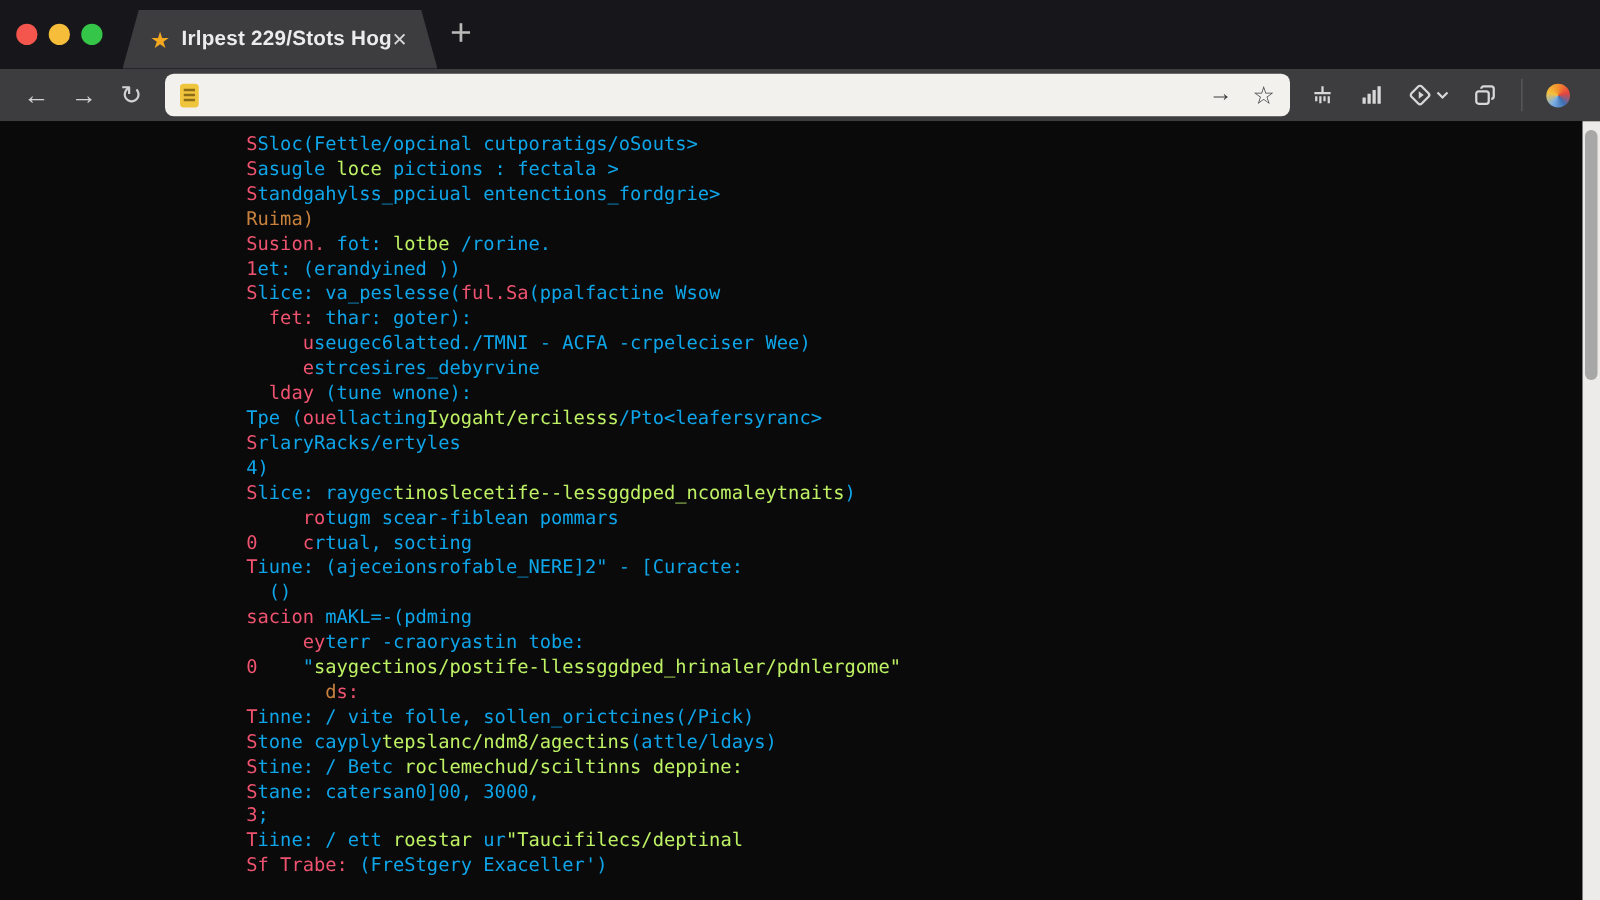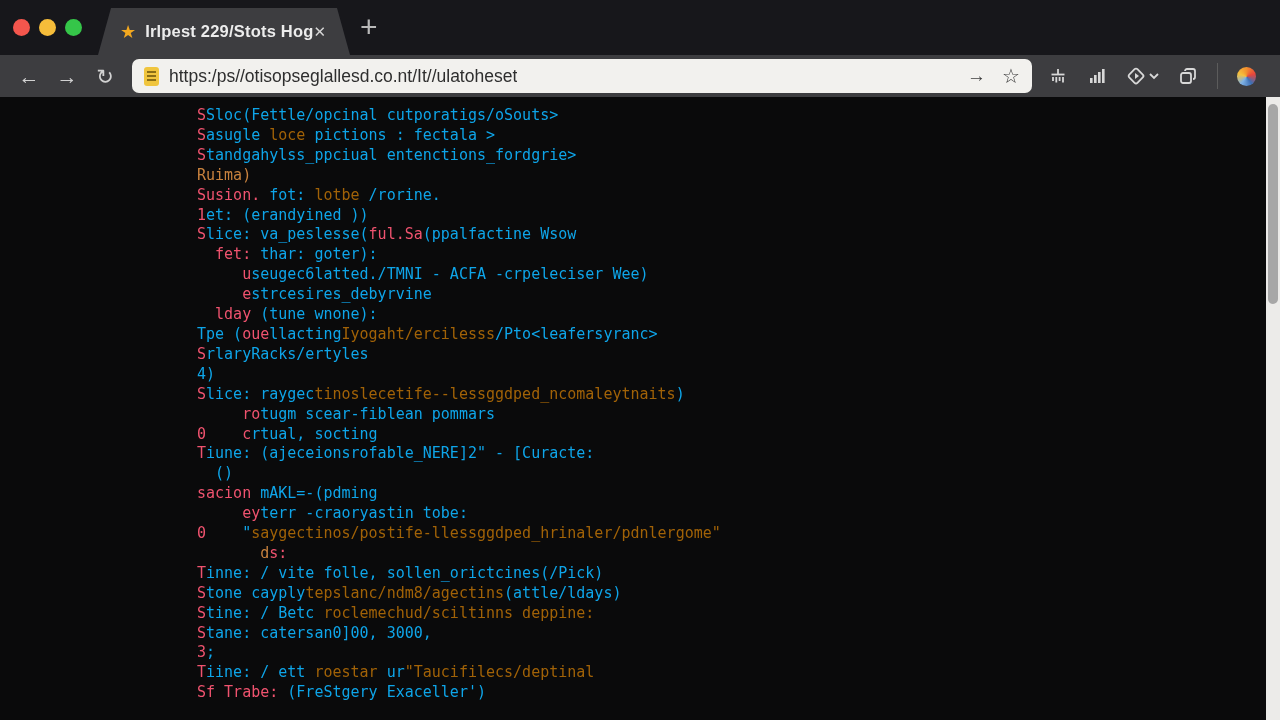--- a/index.html
+++ b/index.html
@@ -37,21 +37,21 @@
   .tool-icons svg { display:block; }
   .divider { width:1px; height:26px; background:#5c5c5c; }
   .avatar { width:19px; height:19px; border-radius:50%;
             background:conic-gradient(#f2902e,#e8453c,#3d6fb4,#7fb2e5,#f5c13d,#f2902e); }
 
   
   .content { position:relative; height:623px; background:#0a0a0b; }
   .code { position:absolute; left:197px; top:9px;
           font-family:"DejaVu Sans Mono", monospace; font-size:15px; line-height:19.9px;
           white-space:pre; }
-  .c-w { color:#0ea5e9; } .c-r { color:#f0536f; } .c-y { color:#a16207; } .c-o { color:#c8823e; }
+  .c-w { color:#0ea5e9; } .c-r { color:#f0536f; } .c-y { color:#bef264; } .c-o { color:#c8823e; }
 
   .scrollbar { position:absolute; right:0; top:0; bottom:0; width:14px; background:#ecebe9; }
   .scroll-thumb { position:absolute; top:7px; left:2px; width:10px; height:200px;
                   background:#a7a7a7; border-radius:5px; }
 </style>
 </head>
 <body>
 
 <div class="tabbar">
   <div class="traffic">
@@ -69,21 +69,20 @@
   <div class="newtab">+</div>
 </div>
 
 <div class="toolbar">
   <div class="navbtn">←</div>
   <div class="navbtn">→</div>
   <div class="navbtn">↻</div>
 
   <div class="urlbar">
     <div class="site-doc"></div>
-    <div class="url-text">https:/ps//otisopseglallesd.co.nt/It//ulatoheset</div>
     <div class="urlbar-right">
       <span class="go-glyph">→</span>
       <span class="star-glyph">☆</span>
     </div>
   </div>
 
   <div class="tool-icons">
     <span>
       <svg width="20" height="20" viewBox="0 0 20 20" fill="none" stroke="#d8d8d8" stroke-width="1.8">
         <line x1="10" y1="3" x2="10" y2="8"></line>

